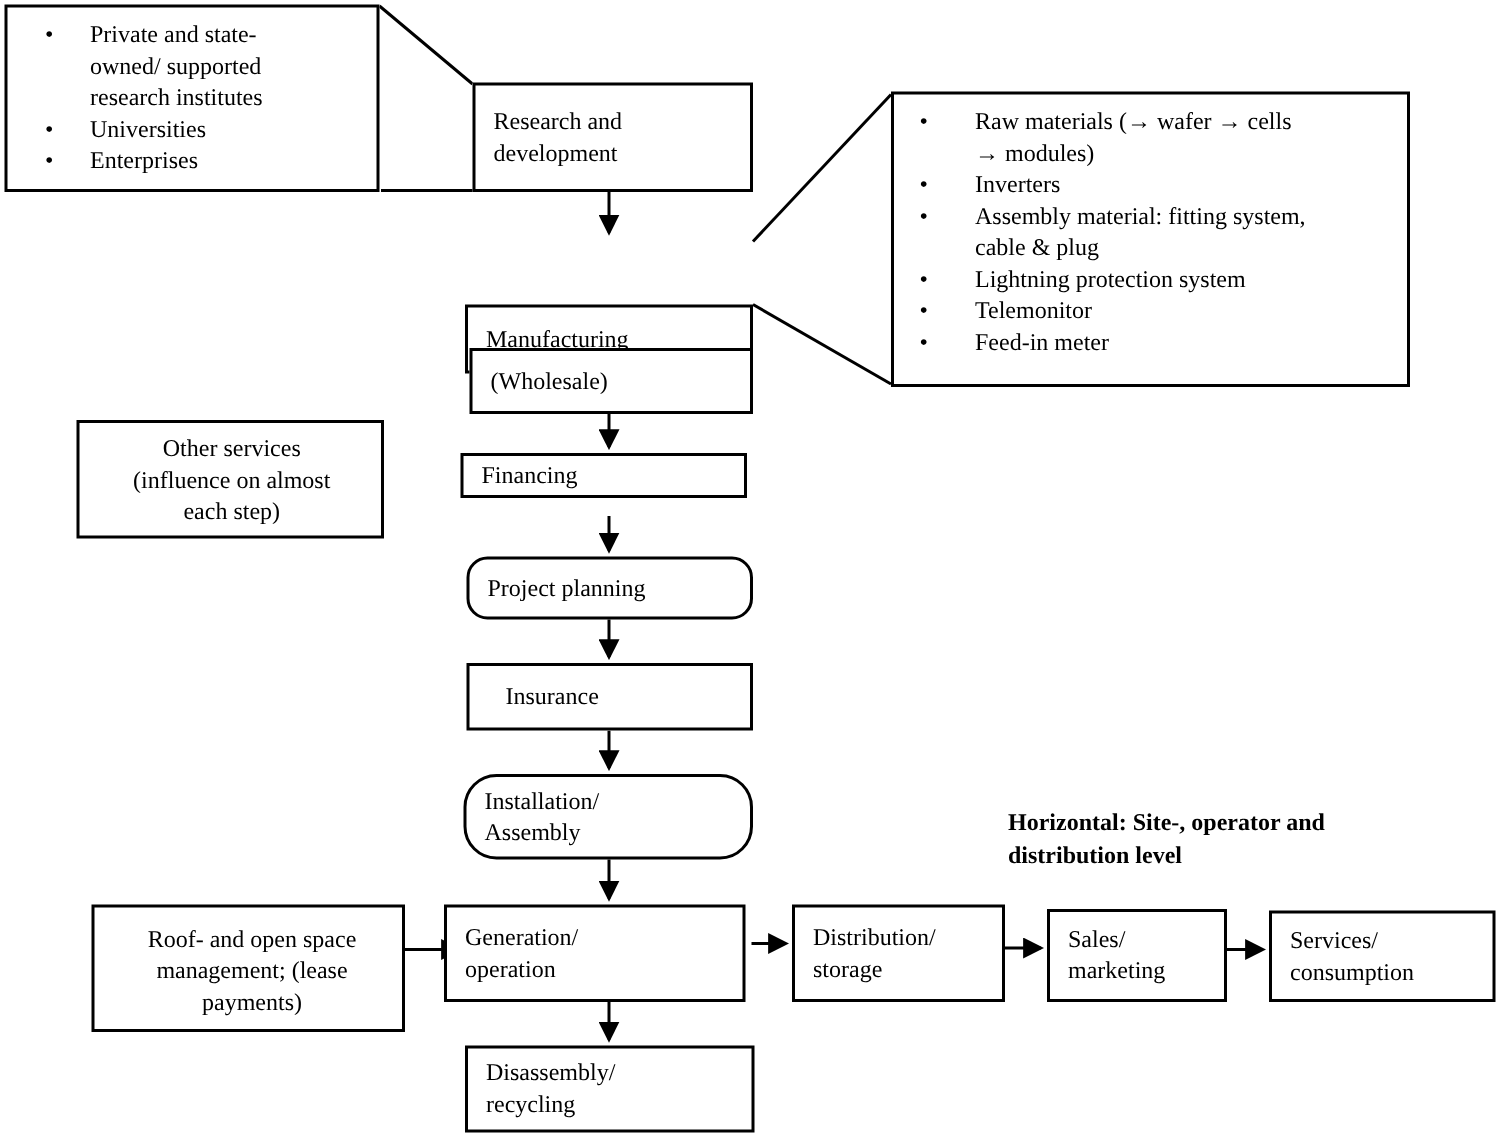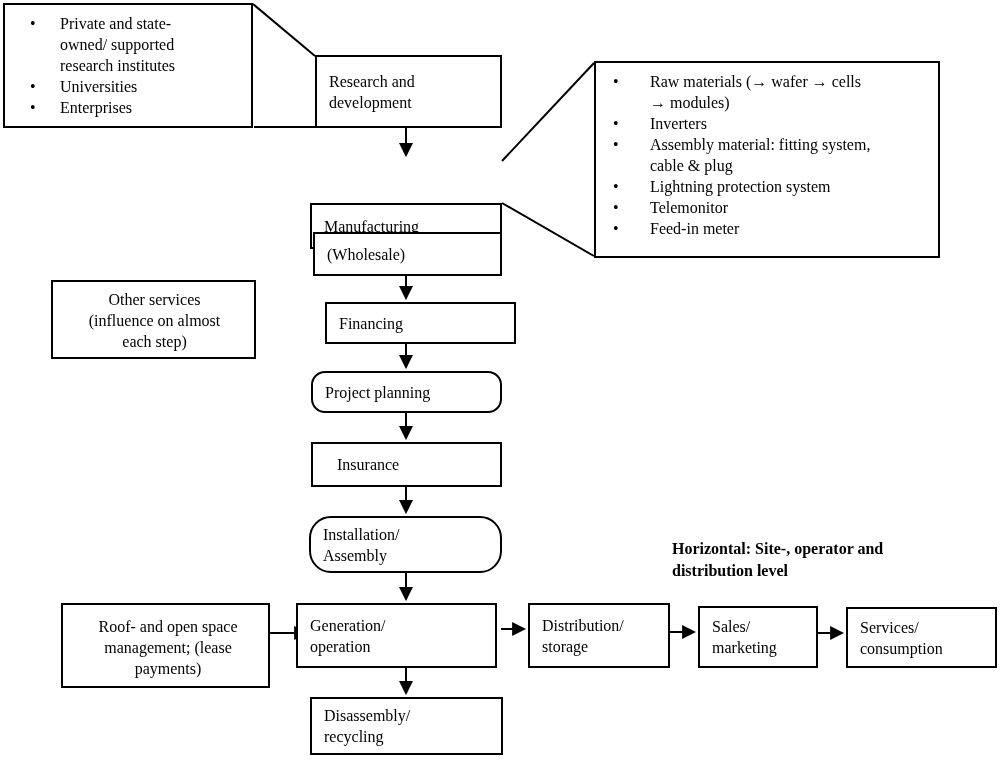--- a/index.html
+++ b/index.html
@@ -125,21 +125,21 @@
 management; (lease
 payments)</div>
 
   <div class="box node" style="left:315px;top:55px;width:187px;height:73px;">Research and
 development</div>
 
   <div class="box node" style="left:310px;top:159px;width:192px;height:46px;margin-top:44px;">Manufacturing</div>
 
   <div class="box node" style="left:313px;top:232px;width:189px;height:44px;">(Wholesale)</div>
 
-  <div class="box node" style="left:325px;top:302px;width:191px;height:42px;">Financing</div>
+  <div class="box node" style="left:307px;top:302px;width:191px;height:30px;">Financing</div>
 
   <div class="box node" style="left:311px;top:371px;width:191px;height:42px;border-radius:14px;">Project planning</div>
 
   <div class="box node" style="left:311px;top:442px;width:191px;height:45px;padding-left:24px;">Insurance</div>
 
   <div class="box node" style="left:309px;top:516px;width:193px;height:57px;border-radius:22px;">Installation/
 Assembly</div>
 
   <div class="box node" style="left:296px;top:603px;width:201px;height:65px;">Generation/
 operation</div>

